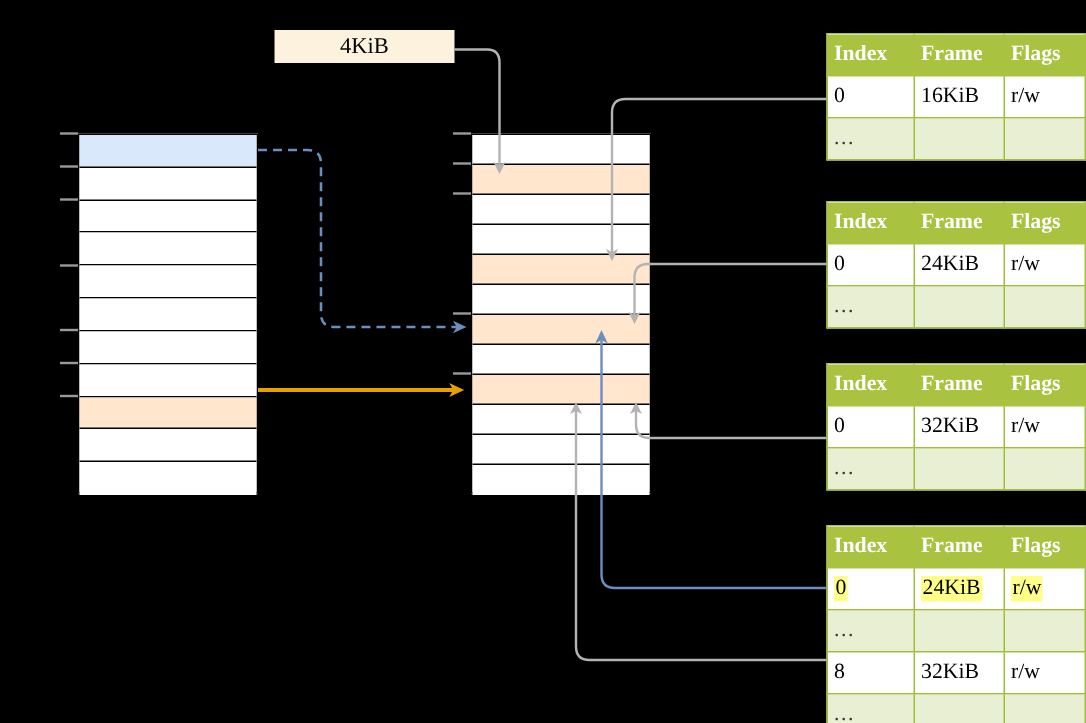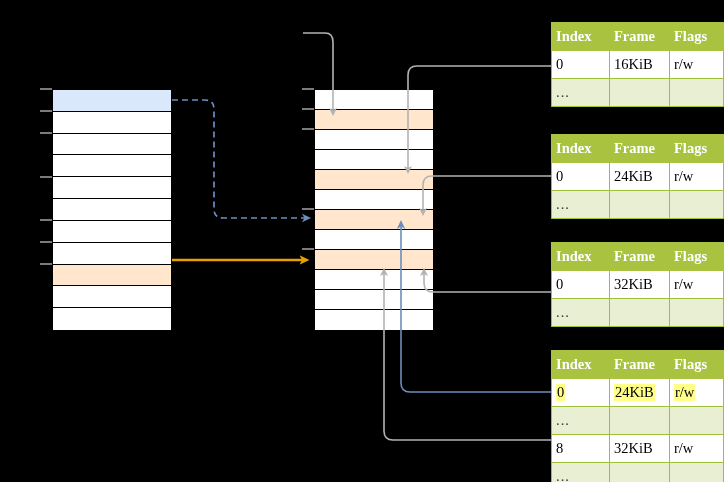--- a/index.html
+++ b/index.html
@@ -84,20 +84,23 @@
     left: 0; top: 0;
     width: 724px; height: 482px;
     pointer-events: none;
   }
 </style>
 </head>
 <body>
 
 <div id="canvas">
 
+  <div class="kib-box" style="left:183px; top:20px; width:120px;">
+    <span>4KiB</span>
+  </div>
 
   <div class="memcol" id="vcol" style="left:52px; top:89px; width:120px; height:240px;">
       <div class="memrow blue" style="height: 21.8182px;"></div>
       <div class="memrow" style="height: 21.8182px;"></div>
       <div class="memrow" style="height: 21.8182px;"></div>
       <div class="memrow" style="height: 21.8182px;"></div>
       <div class="memrow" style="height: 21.8182px;"></div>
       <div class="memrow" style="height: 21.8182px;"></div>
       <div class="memrow" style="height: 21.8182px;"></div>
       <div class="memrow" style="height: 21.8182px;"></div>

